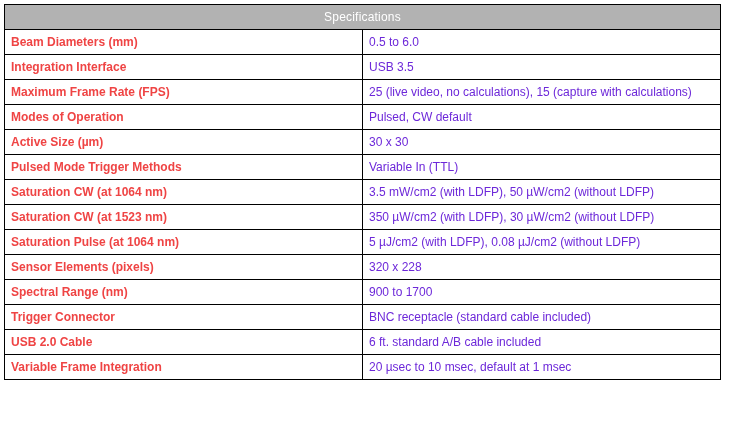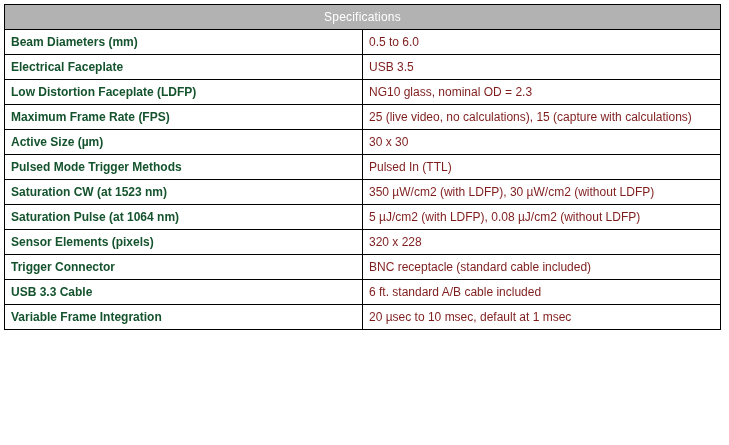--- a/index.html
+++ b/index.html
@@ -37,26 +37,26 @@
     text-align: center;
     font-weight: normal;
     font-size: 12.5px;
     letter-spacing: 0.2px;
     padding: 2px 0 3px 0;
     height: 16px;
   }
   td.label-cell {
     width: 278px;
     font-weight: bold;
-    color: #14532d;
+    color: #ef4444;
     white-space: nowrap;
     overflow: hidden;
   }
   td.value-cell {
-    color: #7f1d1d;
+    color: #6d28d9;
     font-weight: normal;
     white-space: nowrap;
     overflow: hidden;
   }
 </style>
 </head>
 <body>
 
 <div class="spec-wrapper">
   <table class="spec-table">
@@ -64,57 +64,65 @@
       <tr>
         <th class="title-cell" colspan="2">Specifications</th>
       </tr>
     </thead>
     <tbody>
       <tr>
         <td class="label-cell">Beam Diameters (mm)</td>
         <td class="value-cell">0.5 to 6.0</td>
       </tr>
       <tr>
-        <td class="label-cell">Electrical Faceplate</td>
+        <td class="label-cell">Integration Interface</td>
         <td class="value-cell">USB 3.5</td>
-      </tr>
-      <tr>
-        <td class="label-cell">Low Distortion Faceplate (LDFP)</td>
-        <td class="value-cell">NG10 glass, nominal OD = 2.3</td>
       </tr>
       <tr>
         <td class="label-cell">Maximum Frame Rate (FPS)</td>
         <td class="value-cell">25 (live video, no calculations), 15 (capture with calculations)</td>
+      </tr>
+      <tr>
+        <td class="label-cell">Modes of Operation</td>
+        <td class="value-cell">Pulsed, CW default</td>
       </tr>
       <tr>
         <td class="label-cell">Active Size (µm)</td>
         <td class="value-cell">30 x 30</td>
       </tr>
       <tr>
         <td class="label-cell">Pulsed Mode Trigger Methods</td>
-        <td class="value-cell">Pulsed In (TTL)</td>
+        <td class="value-cell">Variable In (TTL)</td>
+      </tr>
+      <tr>
+        <td class="label-cell">Saturation CW (at 1064 nm)</td>
+        <td class="value-cell">3.5 mW/cm2 (with LDFP), 50 µW/cm2 (without LDFP)</td>
       </tr>
       <tr>
         <td class="label-cell">Saturation CW (at 1523 nm)</td>
         <td class="value-cell">350 µW/cm2 (with LDFP), 30 µW/cm2 (without LDFP)</td>
       </tr>
       <tr>
         <td class="label-cell">Saturation Pulse (at 1064 nm)</td>
         <td class="value-cell">5 µJ/cm2 (with LDFP), 0.08 µJ/cm2 (without LDFP)</td>
       </tr>
       <tr>
         <td class="label-cell">Sensor Elements (pixels)</td>
         <td class="value-cell">320 x 228</td>
       </tr>
       <tr>
+        <td class="label-cell">Spectral Range (nm)</td>
+        <td class="value-cell">900 to 1700</td>
+      </tr>
+      <tr>
         <td class="label-cell">Trigger Connector</td>
         <td class="value-cell">BNC receptacle (standard cable included)</td>
       </tr>
       <tr>
-        <td class="label-cell">USB 3.3 Cable</td>
+        <td class="label-cell">USB 2.0 Cable</td>
         <td class="value-cell">6 ft. standard A/B cable included</td>
       </tr>
       <tr>
         <td class="label-cell">Variable Frame Integration</td>
         <td class="value-cell">20 µsec to 10 msec, default at 1 msec</td>
       </tr>
     </tbody>
   </table>
 </div>
 

